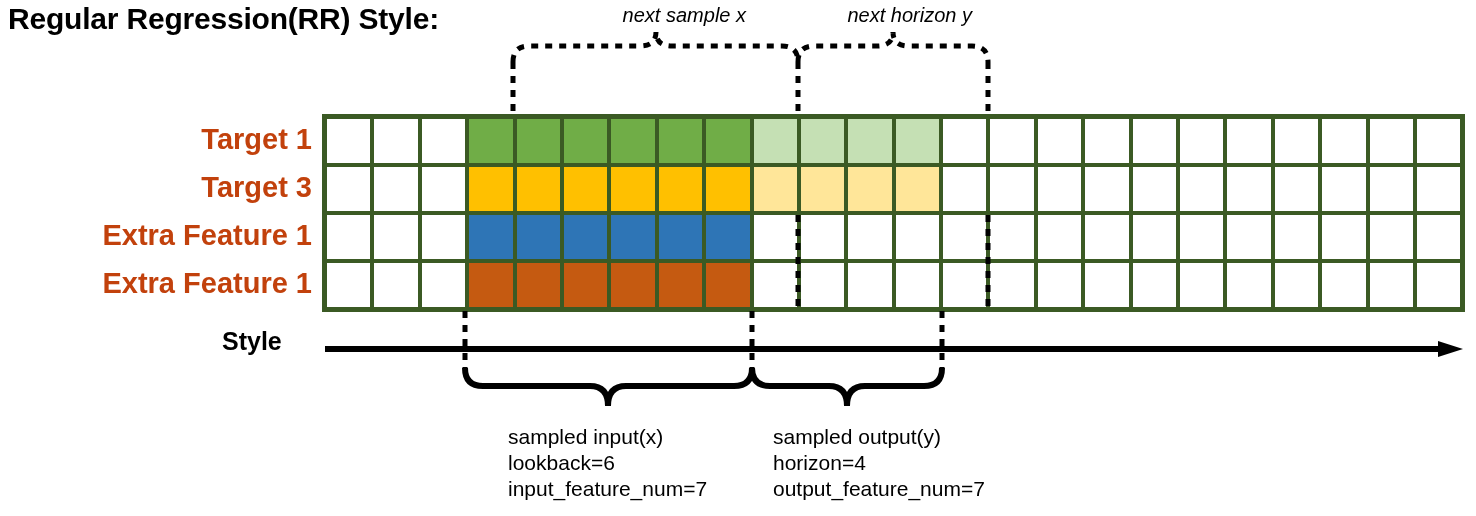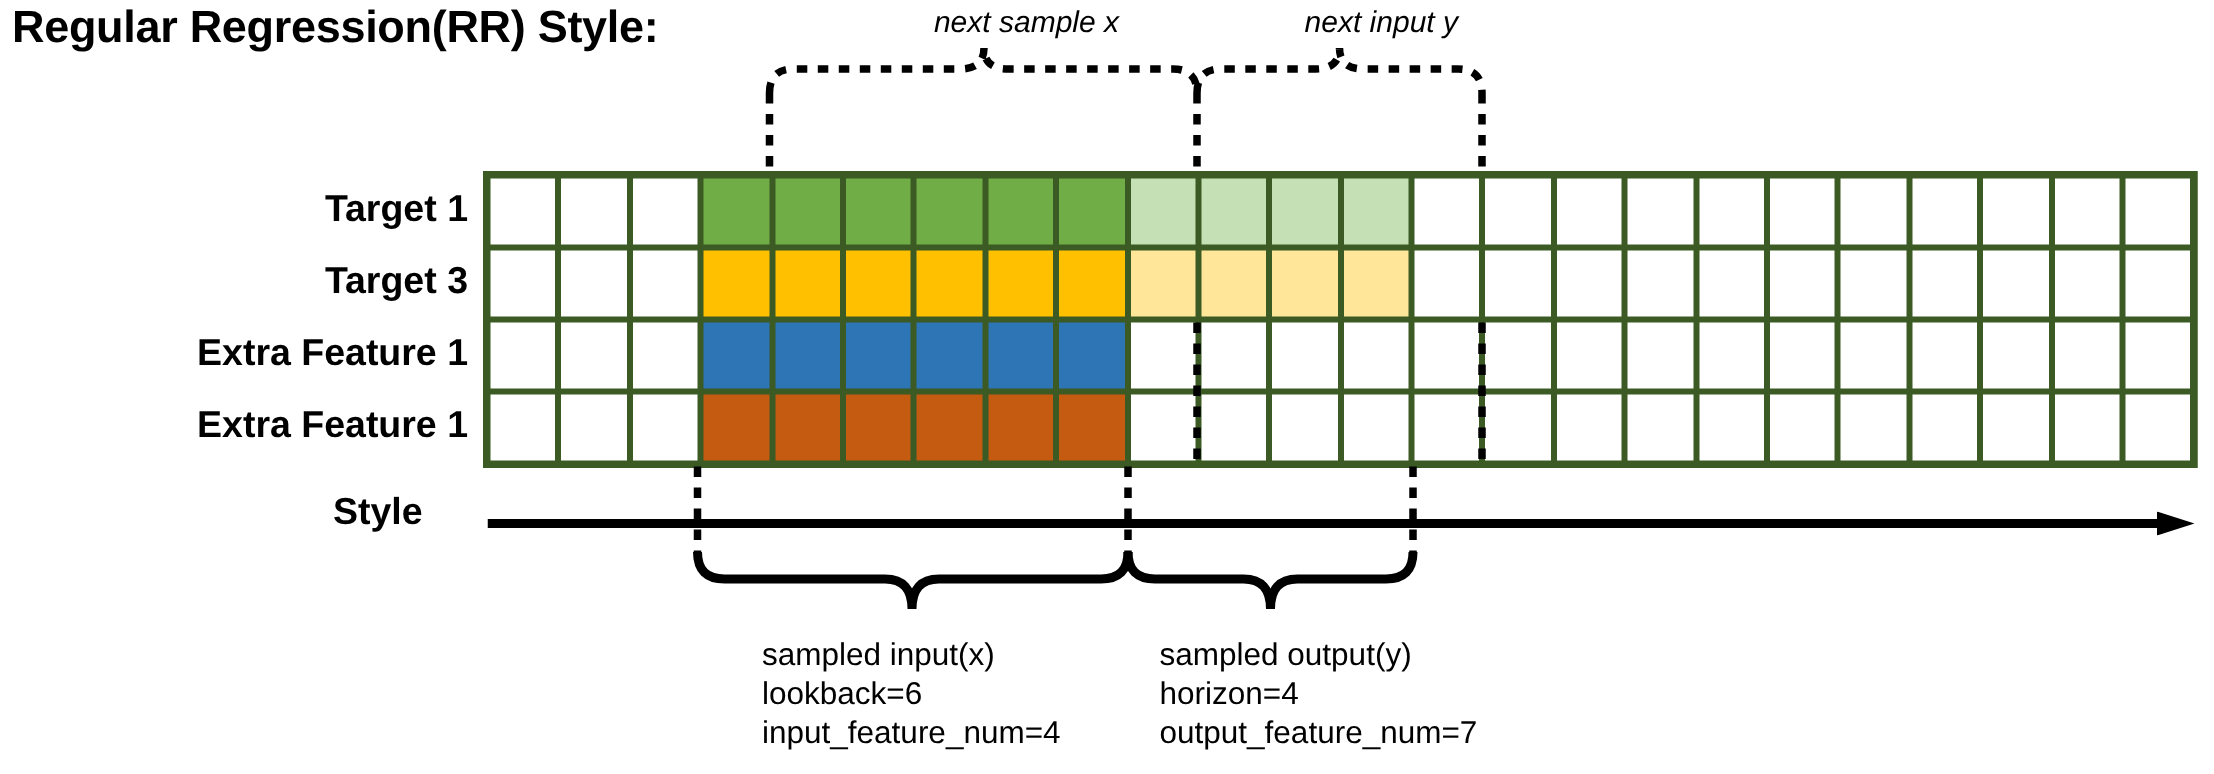--- a/index.html
+++ b/index.html
@@ -40,23 +40,23 @@
     font-style: italic;
     color: #000000;
     white-space: nowrap;
     text-align: right;
   }
 
   
   .row-label {
     position: absolute;
     right: 1164px;           
-    font-size: 25px;
+    font-size: 29px;
     font-weight: bold;
-    color: #000000;
+    color: #c2410c;
     white-space: nowrap;
     text-align: right;
     height: 48px;
     line-height: 48px;
   }
 
   
   .grid {
     position: absolute;
     left: 322px;
@@ -116,21 +116,21 @@
   }
 </style>
 </head>
 <body>
 
 <div id="stage">
 
   <div class="title">Regular Regression(RR) Style:</div>
 
   <div class="top-label" id="top-ann-0" style="left: 586px; top: 4px; width: 160px;">next sample x</div>
-  <div class="top-label" id="top-ann-1" style="left: 812px; top: 4px; width: 160px;">next input y</div>
+  <div class="top-label" id="top-ann-1" style="left: 812px; top: 4px; width: 160px;">next horizon y</div>
 
   <div class="row-label" style="top:115px;">Target 1</div>
   <div class="row-label" style="top:163px;">Target 3</div>
   <div class="row-label" style="top:211px;margin-left:44px;">Extra Feature 1</div>
   <div class="row-label" style="top:259px;">Extra Feature 1</div>
 
   <div class="grid" id="grid">
       <div class="grid-row">
         <div class="cell" style="background: rgb(255, 255, 255);"></div>
         <div class="cell" style="background: rgb(255, 255, 255);"></div>
@@ -272,18 +272,18 @@
     </g>
 
     <g stroke="#000000" stroke-width="6" fill="none" stroke-linecap="butt">
       <path d="M752,368 Q752,386 770,386 L829,386 Q847,386 847,406
                Q847,386 865,386 L924,386 Q942,386 942,368"></path>
     </g>
   </svg>
 
   <div class="caption" id="cap-0" style="left: 508px; top: 424px;">sampled input(x)
 lookback=6
-input_feature_num=4</div>
+input_feature_num=7</div>
   <div class="caption" id="cap-1" style="left: 773px; top: 424px;">sampled output(y)
 horizon=4
 output_feature_num=7</div>
 
 </div>
 
 </body></html>

